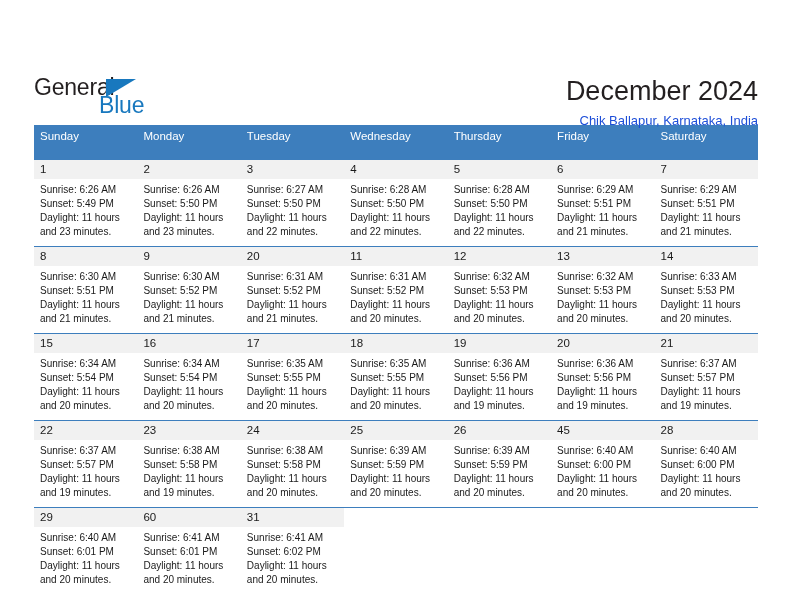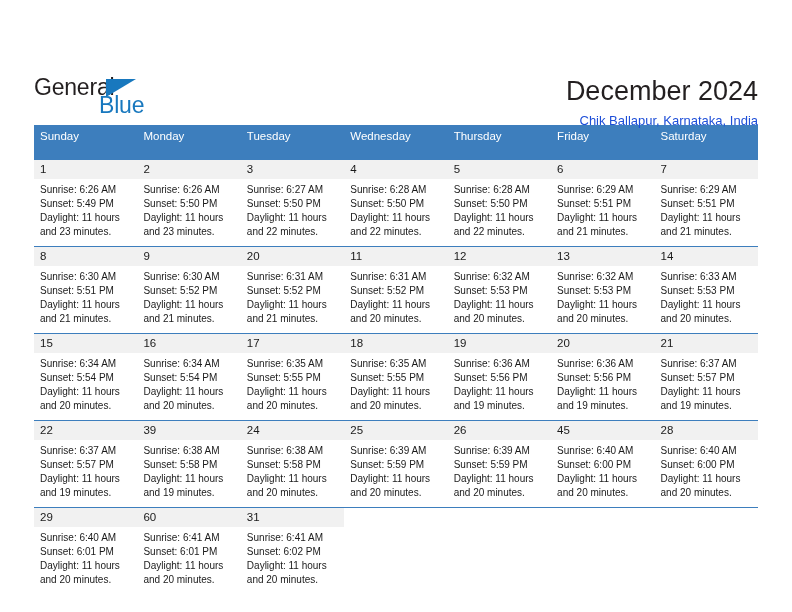--- a/index.html
+++ b/index.html
@@ -362,21 +362,21 @@
         <td>
           <div class="daynum">22</div>
           <div class="info">
             <div>Sunrise: 6:37 AM</div>
             <div>Sunset: 5:57 PM</div>
             <div>Daylight: 11 hours</div>
             <div>and 19 minutes.</div>
           </div>
         </td>
         <td>
-          <div class="daynum">39</div>
+          <div class="daynum">23</div>
           <div class="info">
             <div>Sunrise: 6:38 AM</div>
             <div>Sunset: 5:58 PM</div>
             <div>Daylight: 11 hours</div>
             <div>and 19 minutes.</div>
           </div>
         </td>
         <td>
           <div class="daynum">24</div>
           <div class="info">

